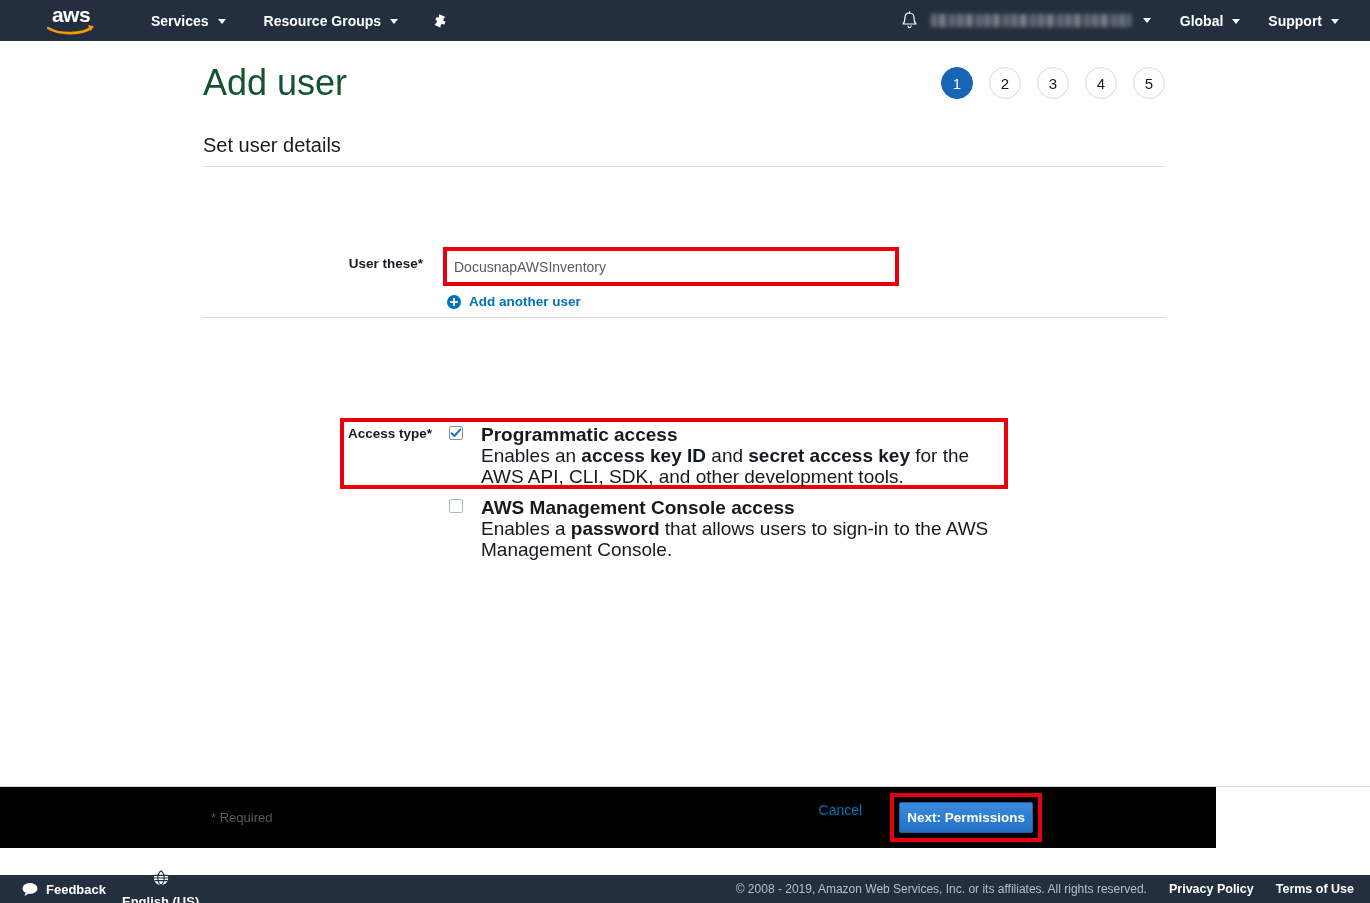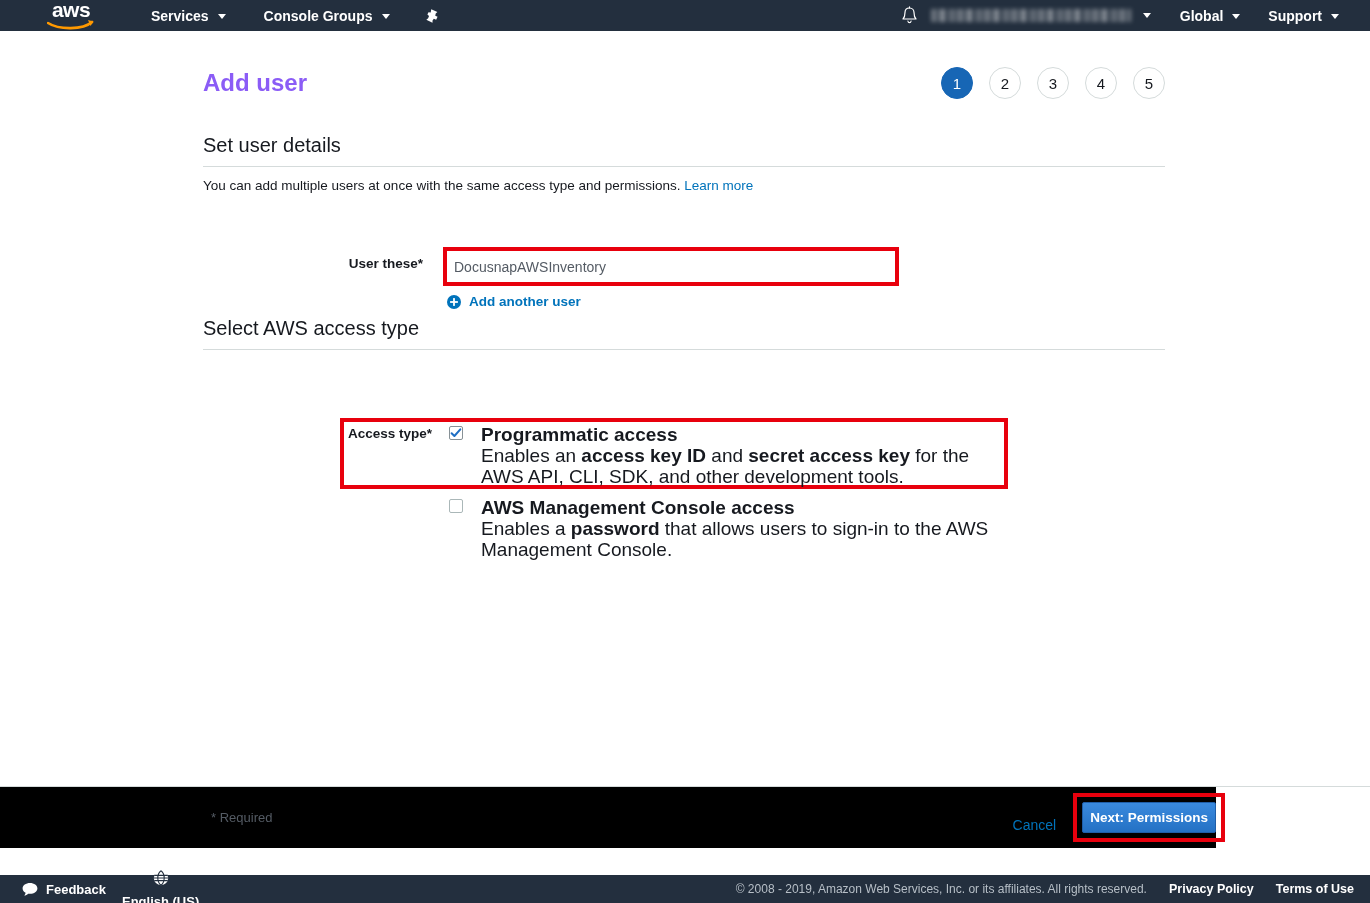--- a/index.html
+++ b/index.html
@@ -8,21 +8,21 @@
     width: 1370px; height: 903px;
     overflow: hidden;
     background: #ffffff;
     font-family: "Liberation Sans", sans-serif;
     -webkit-font-smoothing: antialiased;
   }
 
   
   .topnav {
     position: absolute; top: 0; left: 0;
-    width: 1370px; height: 31px;
+    width: 1370px; height: 41px;
     background: #232f3e;
     display: flex; align-items: center;
     color: #ffffff;
   }
   .aws-logo {
     margin-left: 43px;
     width: 56px; height: 34px;
     position: relative;
     display: flex; align-items: flex-start; justify-content: center;
   }
@@ -99,21 +99,21 @@
 
   
   .page { position: absolute; top: 41px; left: 0; width: 1370px; height: 786px; background: #ffffff; }
 
   .page-header {
     position: absolute; top: 14px; left: 203px; width: 962px;
     height: 56px;
     display: flex; align-items: center; justify-content: space-between;
   }
   .page-title {
-    font-size: 24px; font-weight: 700; color: #8b5cf6;
+    font-size: 36px; font-weight: 400; color: #14532d;
     letter-spacing: 0px;
   }
   .steps { display: flex; align-items: center; gap: 16px; }
   .step {
     width: 32px; height: 32px; border-radius: 50%;
     display: flex; align-items: center; justify-content: center;
     font-size: 15px; color: #16191f;
     border: 1px solid #d5dbdb; background: #ffffff;
     cursor: default;
   }
@@ -215,22 +215,22 @@
     position: absolute; left: 0; top: 787px;
     width: 1216px; height: 61px;
     background: #000000;
     display: flex; align-items: center;
   }
   .required-note {
     margin-left: 211px;
     font-size: 13px; color: #545b64;
   }
   .actions-right {
-    margin-left: auto; 
-    display: flex; align-items: flex-end; gap: 26px;
+    margin-left: auto; margin-right: 183px;
+    display: flex; align-items: flex-start; gap: 37px;
   }
   .cancel-link {
     font-size: 14px; color: #0073bb; cursor: pointer; font-weight: 400;
   }
   .next-wrap { position: relative; }
   .next-btn {
     background: #2d7dd2;
     background-image: linear-gradient(to bottom, #3a8ade, #2471c4);
     border: 1px solid #1f5ea8;
     border-radius: 2px;
@@ -281,21 +281,21 @@
       <path d="M41 2 L46.5 3.6 L43.5 8 Z" fill="#ff9900"></path>
     </svg>
   </div>
 
   <div class="nav-item nav-services">
     <span>Services</span>
     <span class="caret"></span>
   </div>
 
   <div class="nav-item nav-resgroups">
-    <span>Console Groups</span>
+    <span>Resource Groups</span>
     <span class="caret"></span>
   </div>
 
   <div class="nav-pin">
     <svg width="16" height="16" viewBox="0 0 16 16">
       <path d="M9.6 1.4 L14.4 6.2 L12.3 7.0 L11.2 8.8 L13.0 10.6 L10.6 13.0 L8.8 11.2 L7.0 12.3 L6.2 14.4 L1.4 9.6 L3.6 8.8 L5.2 7.0 L4.2 5.0 L6.0 3.2 L8.0 4.2 L9.6 1.4 Z" fill="#ffffff" transform="rotate(-20 8 8)"></path>
     </svg>
   </div>
 
   <div class="nav-right">
@@ -335,24 +335,20 @@
       <div class="step">2</div>
       <div class="step">3</div>
       <div class="step">4</div>
       <div class="step">5</div>
     </div>
   </div>
 
   <div class="section" style="top:93px;">
     <div class="section-title">Set user details</div>
     <div class="section-rule"></div>
-    <div class="section-desc">
-      <span>You can add multiple users at once with the same access type and permissions.</span>
-      <a class="link">Learn more</a>
-    </div>
   </div>
 
   <div class="form-row" style="top:206px;">
     <div class="form-label">User these*</div>
   </div>
 
   <div class="username-wrap">
     <input class="username-input" type="text" value="DocusnapAWSInventory" style="">
   </div>
   <div class="username-redframe"></div>
@@ -362,21 +358,20 @@
       <svg width="14" height="14" viewBox="0 0 14 14">
         <circle cx="7" cy="7" r="7" fill="#0073bb"></circle>
         <rect x="6.1" y="3.1" width="1.8" height="7.8" fill="#ffffff"></rect>
         <rect x="3.1" y="6.1" width="7.8" height="1.8" fill="#ffffff"></rect>
       </svg>
     </span>
     <span class="aa-label">Add another user</span>
   </div>
 
   <div class="section" style="top:276px;">
-    <div class="section-title">Select AWS access type</div>
     <div class="section-rule"></div>
   </div>
 
   <div class="access-redframe"></div>
   <div class="access-label">Access type*</div>
 
   <div class="cb checked" style="left:449px; top:385px;">
     <svg width="12" height="12" viewBox="0 0 12 12">
       <path d="M1.6 6.2 L4.4 9 L10.3 2.3" stroke="#1f6fc4" stroke-width="2" fill="none" stroke-linecap="round" stroke-linejoin="round"></path>
     </svg>

